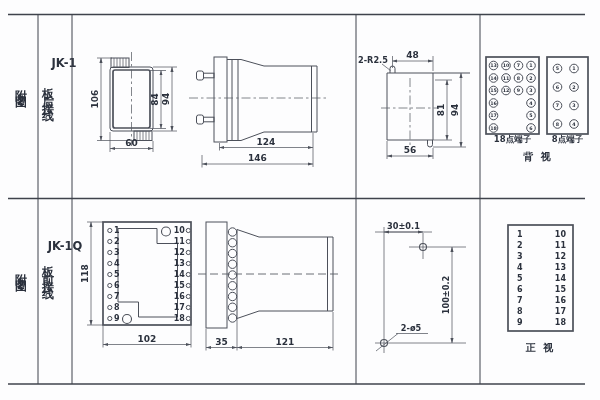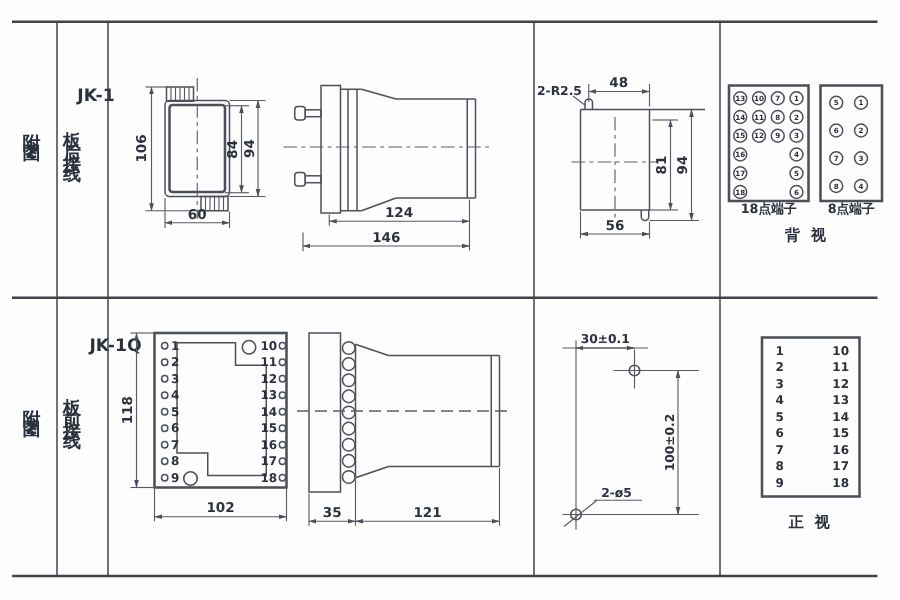--- a/index.html
+++ b/index.html
@@ -29,21 +29,21 @@
 </head>
 <body>
 
 <div class="stage">
 
   <div class="abs vtext" style="left:12px;top:80px;width:26px;">附图2</div>
   <div class="abs hlabel" style="left:38px;top:56px;width:52px;display:block;">JK-1</div>
   <div class="abs vtext" style="left:39px;top:78px;width:33px;">板后接线</div>
 
   <div class="abs vtext" style="left:12px;top:264px;width:26px;">附图2</div>
-  <div class="abs hlabel" style="left:37px;top:223px;width:56px;display:block;padding-left:12px;">JK-1Q</div>
+  <div class="abs hlabel" style="left:37px;top:239px;width:56px;display:block;">JK-1Q</div>
   <div class="abs vtext" style="left:39px;top:256px;width:33px;">板前接线</div>
 
   <svg width="600" height="400" viewBox="0 0 600 400" style="position:absolute;left:0;top:0;">
     <defs>
       <marker id="mA" viewBox="0 0 10 10" refX="9.5" refY="5" markerWidth="7" markerHeight="7" orient="auto-start-reverse">
         <path d="M0,2 L10,5 L0,8 Z" fill="#4c505a"></path>
       </marker>
     </defs>
 
     <g>

